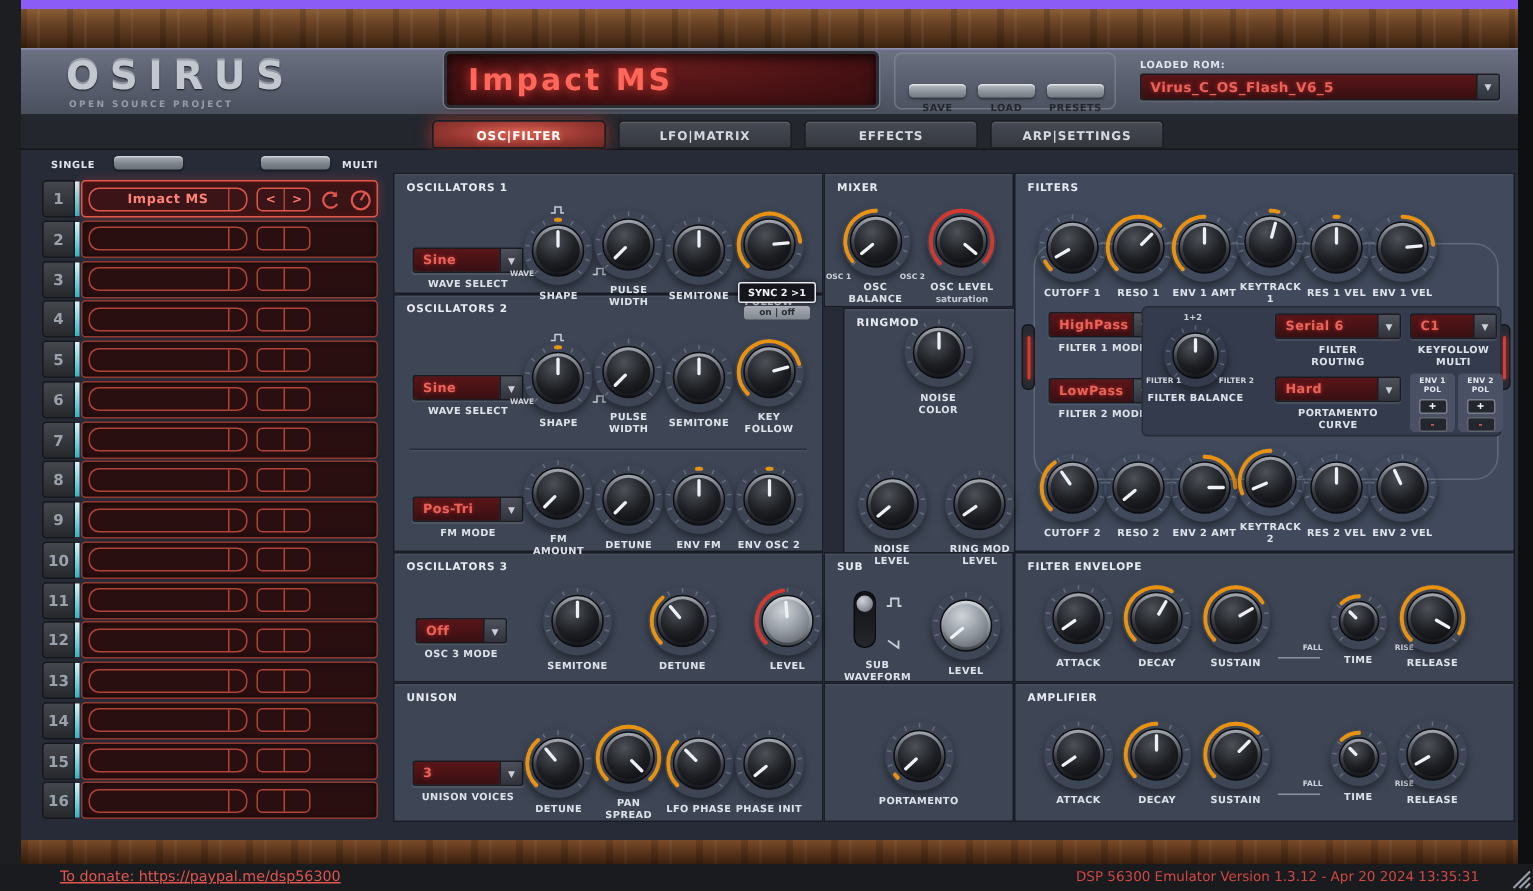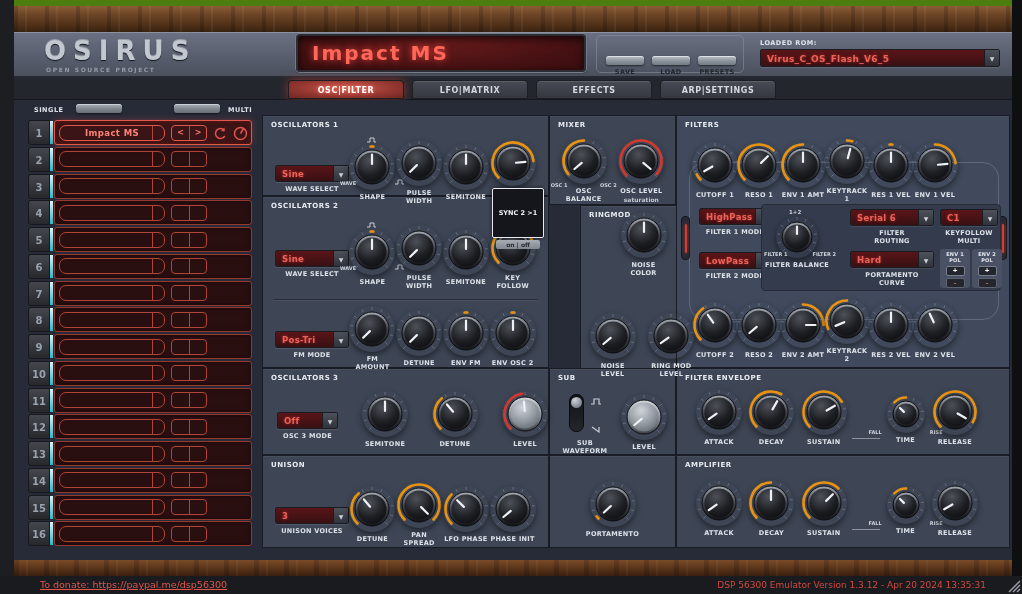--- a/index.html
+++ b/index.html
@@ -1,18 +1,18 @@
 <!DOCTYPE html>
 <html><head>
 <meta charset="utf-8">
 <style>
   * { margin:0; padding:0; box-sizing:border-box; }
   html,body { width:1022px; height:594px; overflow:hidden; background:#121316;
     font-family:"DejaVu Sans", sans-serif; }
-  #stage { position:relative; width:1022px; height:594px; background:#4d7c0f; }
+  #stage { position:relative; width:1022px; height:594px; background:#8b5cf6; }
 
   
   .edge-left  { position:absolute; left:0; top:0; width:14px; height:594px; background:#1d1e22; }
   .edge-right { position:absolute; right:0; top:0; width:10px; height:594px; background:#0e0f11; }
   .wood { position:absolute; left:14px; width:998px;
     background:
       repeating-linear-gradient(90deg, rgba(0,0,0,.16) 0 4px, transparent 4px 11px, rgba(255,255,255,.05) 11px 13px, transparent 13px 31px),
       linear-gradient(180deg,#8a5d36 0%,#6b4425 35%,#4e2f18 75%,#38220f 100%); }
   #wood-top { top:6px; height:26px; }
   #wood-bottom { top:560px; height:16px; background:
@@ -81,21 +81,21 @@
   .picon { position:absolute; top:4px; width:17px; height:17px; }
 
   
   .section { position:absolute; background:#3e4656; border:1px solid #191c24;
     box-shadow:inset 0 1px 0 rgba(255,255,255,.05); }
   #sec-osc1 {left:262px;top:115px;width:287px;height:81px;}
   #sec-osc2 {left:262px;top:196px;width:287px;height:172px;}
   #sec-osc3 {left:262px;top:368px;width:287px;height:87px;}
   #sec-uni  {left:262px;top:455px;width:287px;height:93px;}
   #sec-mix  {left:549px;top:115px;width:127px;height:90px;}
-  #sec-ring {left:580px;top:205px;width:127px;height:186px;}
+  #sec-ring {left:562px;top:205px;width:127px;height:186px;}
   #sec-sub  {left:549px;top:368px;width:127px;height:87px;}
   #sec-porta{left:549px;top:455px;width:127px;height:93px;}
   #sec-filters {left:676px;top:115px;width:334px;height:253px;background:#404a5c;}
   #sec-fenv {left:676px;top:368px;width:334px;height:87px;}
   #sec-amp  {left:676px;top:455px;width:334px;height:93px;}
   .stitle { position:absolute; left:8px; top:5px; font-size:7px; font-weight:bold; color:#e8ebf1; letter-spacing:.5px; }
 
   .krow { display:flex; align-items:center; position:relative; z-index:1; }
   .oscrow { padding:0 12px; }
   .kctl { display:flex; flex-direction:column; align-items:center; position:relative; width:48px; }
@@ -117,21 +117,21 @@
     background:#3a3d46; box-shadow:0 1px 1px rgba(255,255,255,.1), inset 0 1px 2px rgba(0,0,0,.55); cursor:default; }
   .ddval { flex:1; background:linear-gradient(180deg,#5a1518 0%,#381013 100%); color:#e8635a;
     font-size:8.5px; font-weight:bold; padding:3px 0 0 6px; letter-spacing:.3px; border-radius:2px 0 0 2px;
     text-shadow:0 0 3px rgba(255,60,50,.6); white-space:nowrap; overflow:hidden; }
   .ddbtn { width:15px; background:linear-gradient(180deg,#4d515b 0%,#30333b 100%); color:#c9ced8;
     font-size:6px; text-align:center; line-height:17px; border-left:1px solid #1a1c21; }
 
   
   #sync-btn { position:absolute; right:4px; top:-9px; width:52px; text-align:center; z-index:3; }
   #sync-btn .sb { background:#14161b; border:1px solid #e8eaf0; border-radius:2px; color:#f0f2f6;
-    font-size:6.5px; font-weight:bold; padding:20px 0; box-shadow:0 0 4px rgba(0,0,0,.6); }
+    font-size:6.5px; font-weight:bold; padding:2px 0; box-shadow:0 0 4px rgba(0,0,0,.6); }
   #sync-btn .ss { margin:2px 4px 0 4px; background:linear-gradient(180deg,#a8adb5,#82888f); border-radius:2px;
     font-size:6px; font-weight:bold; color:#2a2d33; padding:1px 0; }
 
   
   .subsw { display:flex; align-items:center; gap:7px; height:46px; margin-top:1px; }
   .vswitch { width:15px; height:38px; background:linear-gradient(180deg,#101114,#24262b);
     border:1px solid #0a0b0d; border-radius:7px; position:relative; }
   .swknob { position:absolute; left:1.5px; top:2px; width:11px; height:11px; border-radius:50%;
     background:radial-gradient(circle at 35% 30%, #cfd4db 0%, #8a9099 60%, #555b63 100%); }
   .swicons { display:flex; flex-direction:column; gap:9px; }

